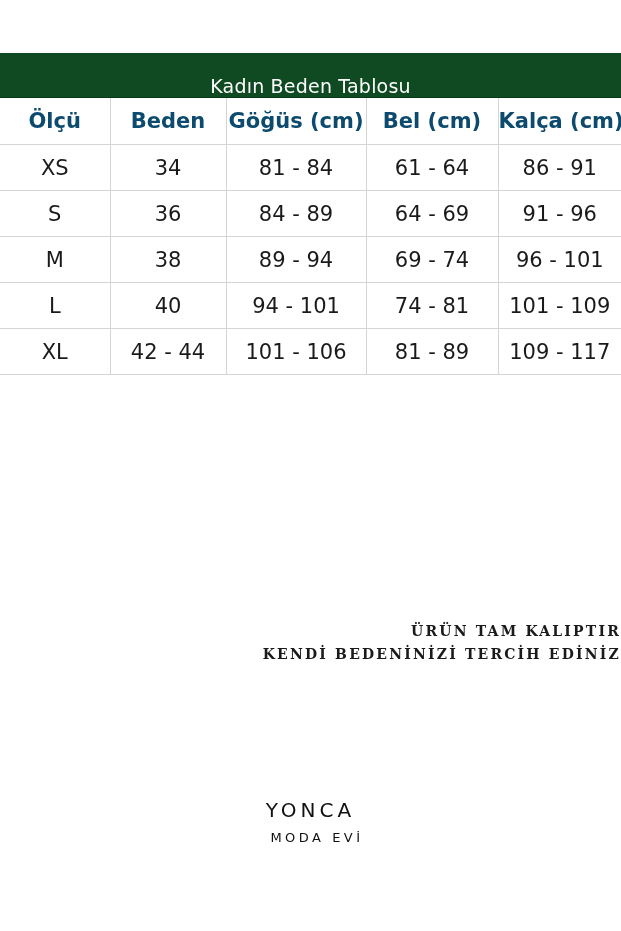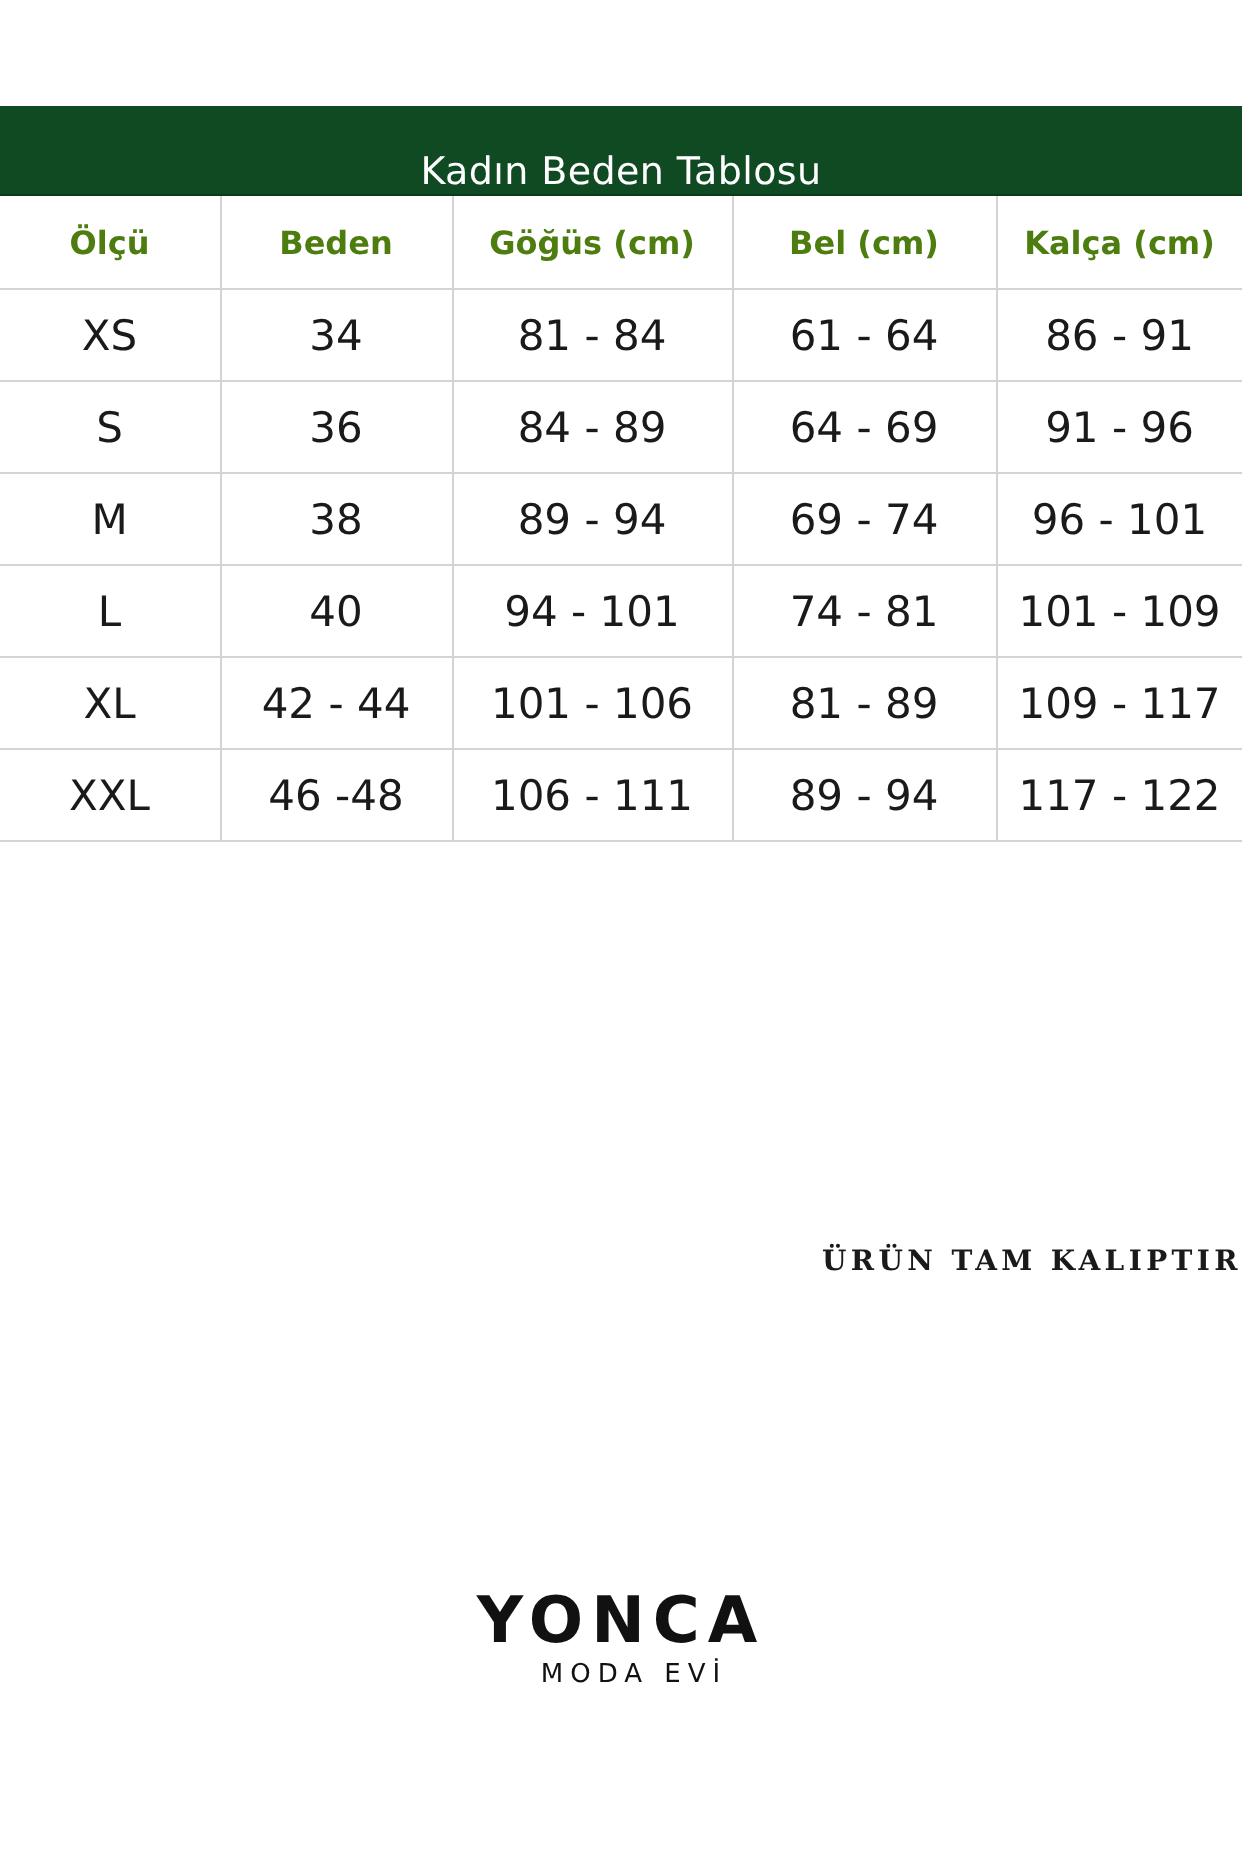--- a/index.html
+++ b/index.html
@@ -52,22 +52,22 @@
       border-bottom: 1px solid #d4d4d4;
       white-space: nowrap;
     }
     table.size-table th:last-child,
     table.size-table td:last-child {
       border-right: none;
     }
     table.size-table th {
       height: 46px;
       font-weight: bold;
-      font-size: 16px;
-      color: #4d7c0f;
+      font-size: 21px;
+      color: #0c4a6e;
       margin-left: 48px;
     }
     table.size-table td {
       height: 45px;
       font-size: 21px;
       color: #1a1a1a;
     }
     .notice {
       position: absolute;
       left: 0;
@@ -84,23 +84,23 @@
     .brand {
       position: absolute;
       left: 0;
       width: 621px;
       top: 793px;
       text-align: center;
       color: #111111;
     }
     .brand-name {
       font-family: "DejaVu Sans", "Liberation Sans", sans-serif;
-      font-size: 32px;
+      font-size: 20px;
       letter-spacing: 4px;
-      font-weight: bold;
+      font-weight: normal;
       line-height: 34px;
     }
     .brand-sub {
       font-family: "DejaVu Sans", "Liberation Sans", sans-serif;
       font-size: 13px;
       letter-spacing: 3.5px;
       line-height: 18px;
       margin-top: 2px;
       margin-left: 13px;
     }
@@ -158,30 +158,24 @@
       <td>74 - 81</td>
       <td>101 - 109</td>
     </tr>
     <tr>
       <td>XL</td>
       <td>42 - 44</td>
       <td>101 - 106</td>
       <td>81 - 89</td>
       <td>109 - 117</td>
     </tr>
-    <tr>
-      <td>XXL</td>
-      <td>46 -48</td>
-      <td>106 - 111</td>
-      <td>89 - 94</td>
-      <td>117 - 122</td>
-    </tr>
   </tbody>
 </table>
 
 <div class="notice">
   <div>ÜRÜN TAM KALIPTIR</div>
+  <div>KENDİ BEDENİNİZİ TERCİH EDİNİZ</div>
 </div>
 
 <div class="brand">
   <div class="brand-name">YONCA</div>
   <div class="brand-sub">MODA EVİ</div>
 </div>
 
 </body></html>

